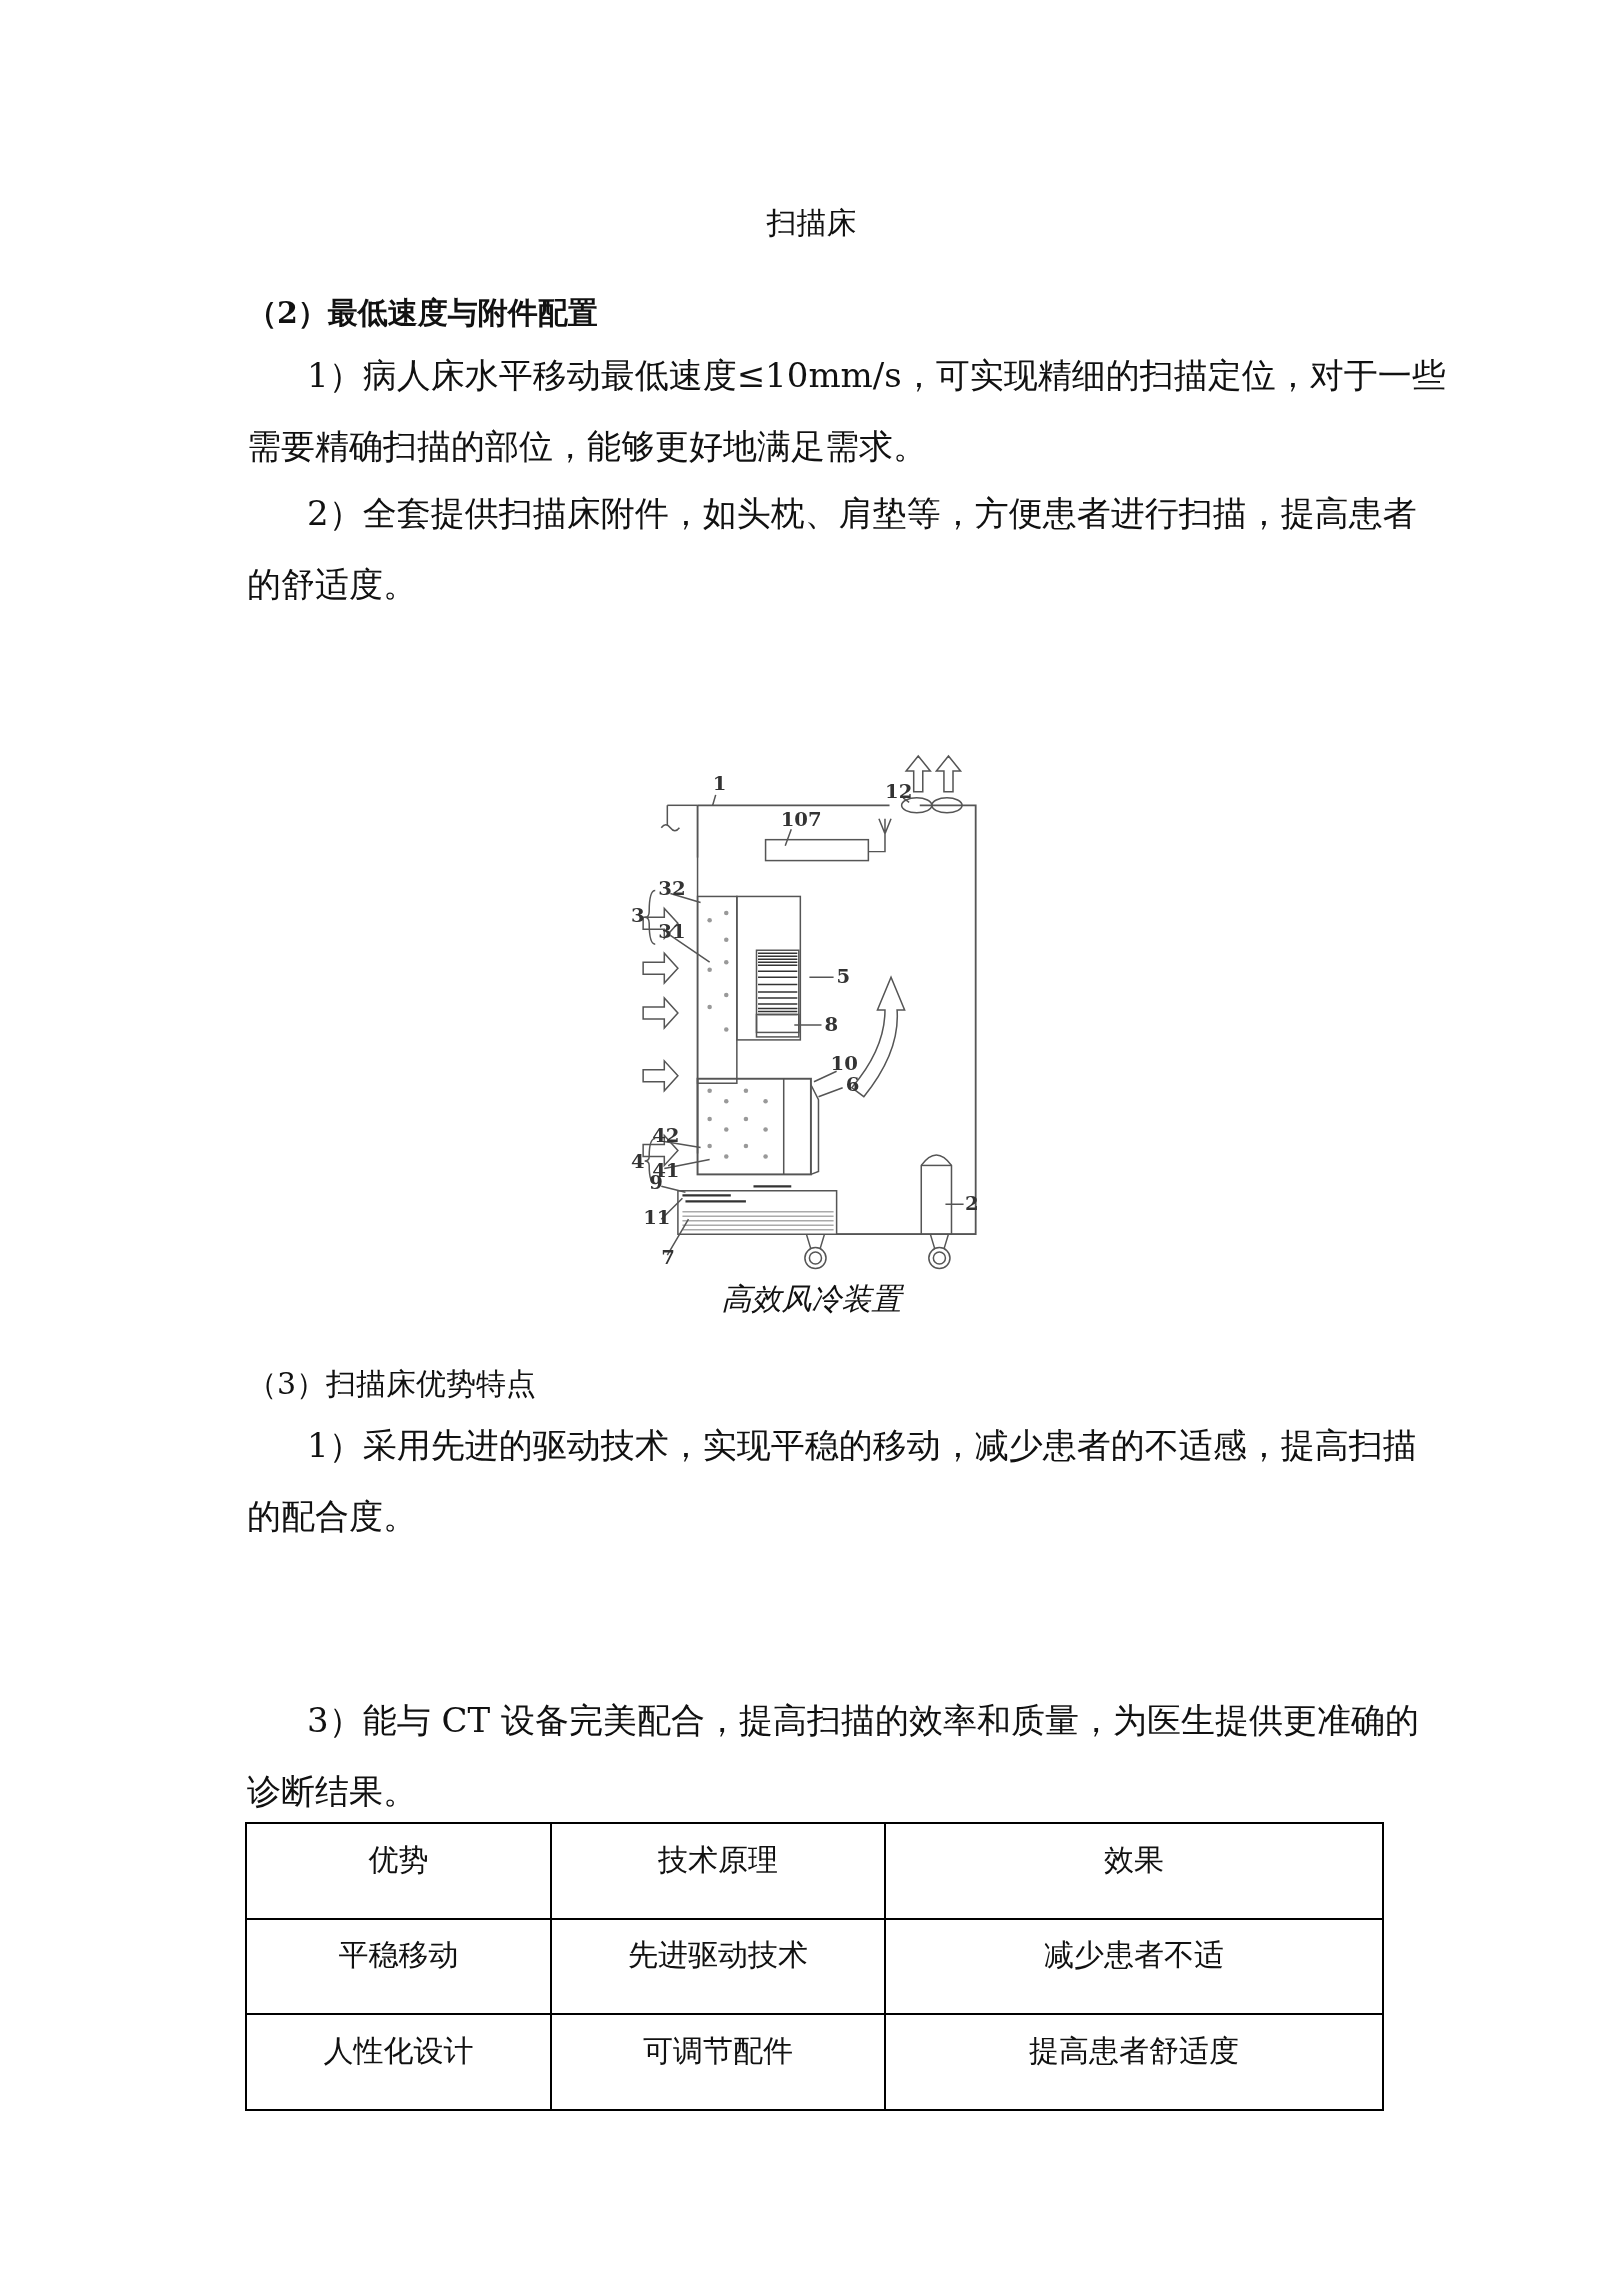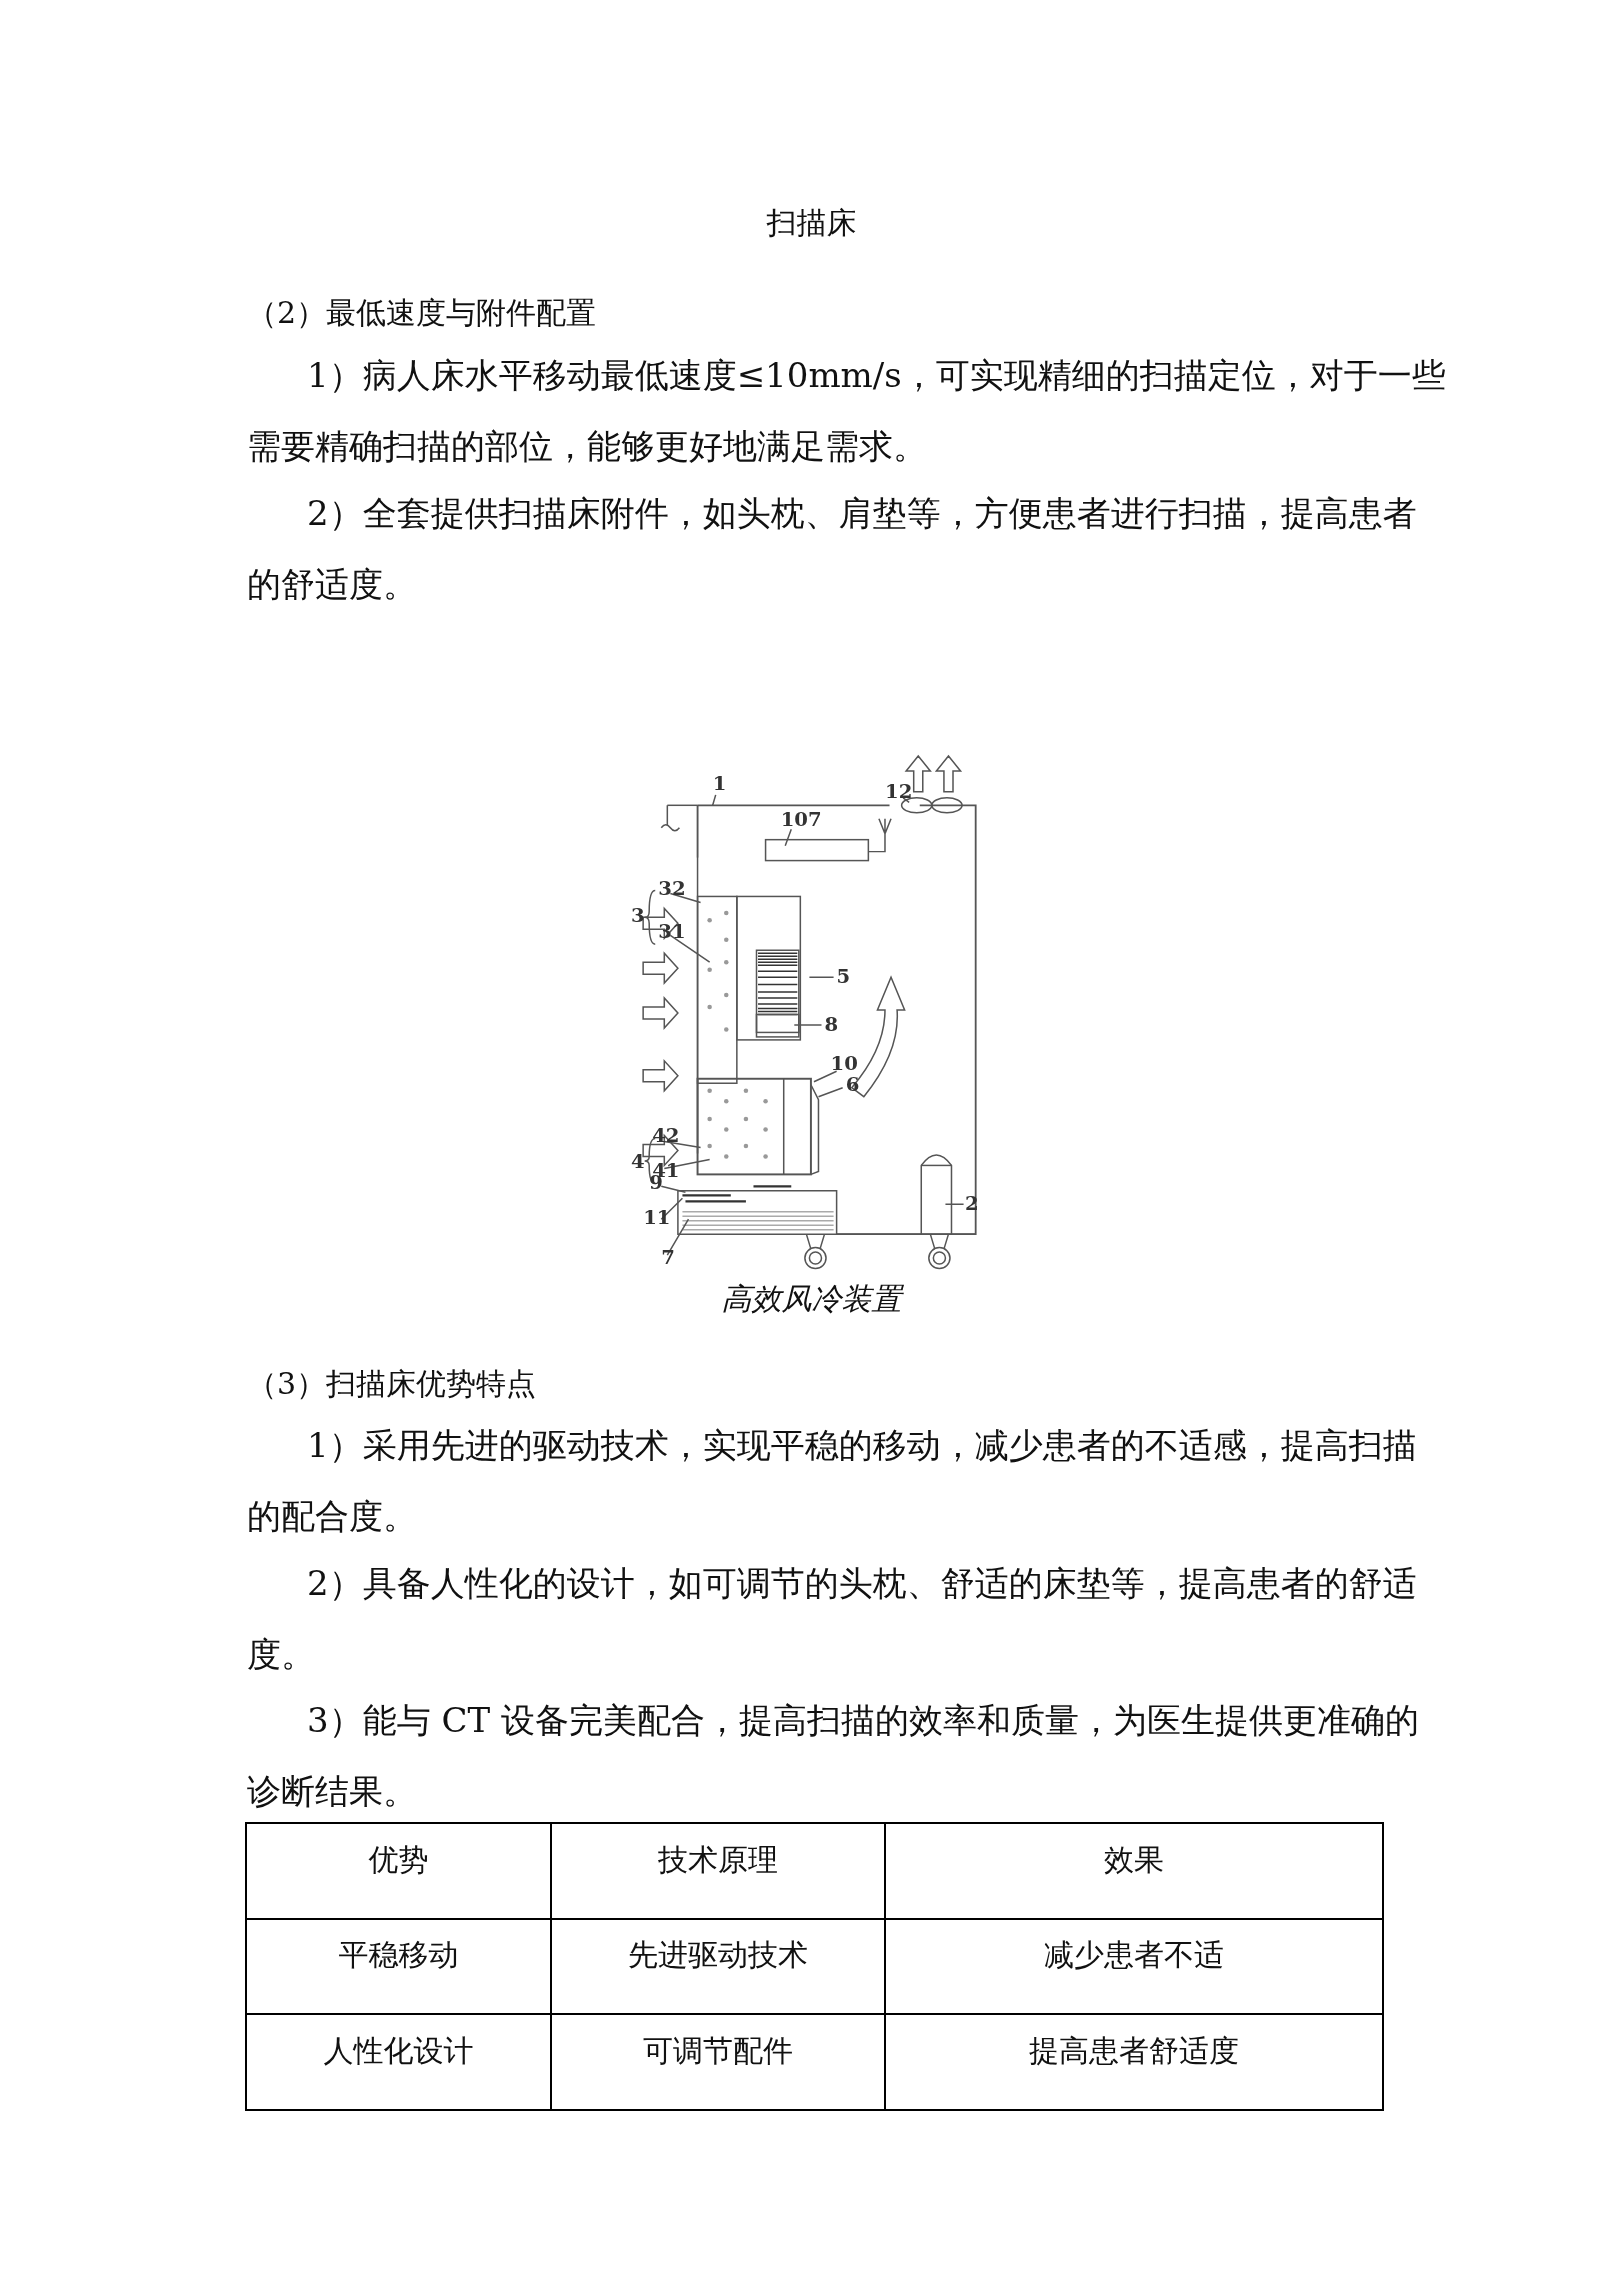--- a/index.html
+++ b/index.html
@@ -19,21 +19,21 @@
   table.t td:nth-child(2){ width:330px;margin-top:34px; }
   .lbl { font-family:"DejaVu Serif",serif; font-size:13px; font-weight:bold; fill:#333; }
 </style>
 </head>
 <body>
 
 <div class="page">
 
   <div class="title">扫描床</div>
 
-  <div class="h" style="top:293px;">（2）最低速度与附件配置</div>
+  <div class="h" style="top:293px;font-weight:bold;">（2）最低速度与附件配置</div>
 
   <div class="p" style="top:340px;">
     <span class="line ind">1）病人床水平移动最低速度≤10mm/s，可实现精细的扫描定位，对于一些</span>
     <span class="line">需要精确扫描的部位，能够更好地满足需求。</span>
   </div>
   <div class="p" style="top:478px;">
     <span class="line ind">2）全套提供扫描床附件，如头枕、肩垫等，方便患者进行扫描，提高患者</span>
     <span class="line">的舒适度。</span>
   </div>
 
@@ -144,24 +144,20 @@
     </svg>
   </div>
   <div class="caption">高效风冷装置</div>
 
   <div class="h" style="top:1364px;">（3）扫描床优势特点</div>
 
   <div class="p" style="top:1410px;">
     <span class="line ind">1）采用先进的驱动技术，实现平稳的移动，减少患者的不适感，提高扫描</span>
     <span class="line">的配合度。</span>
   </div>
-  <div class="p" style="top:1548px;">
-    <span class="line ind">2）具备人性化的设计，如可调节的头枕、舒适的床垫等，提高患者的舒适</span>
-    <span class="line">度。</span>
-  </div>
   <div class="p" style="top:1685px;">
     <span class="line ind">3）能与 CT 设备完美配合，提高扫描的效率和质量，为医生提供更准确的</span>
     <span class="line">诊断结果。</span>
   </div>
 
   <table class="t">
     <tbody>
         <tr>
       <td>优势</td>
       <td>技术原理</td>

